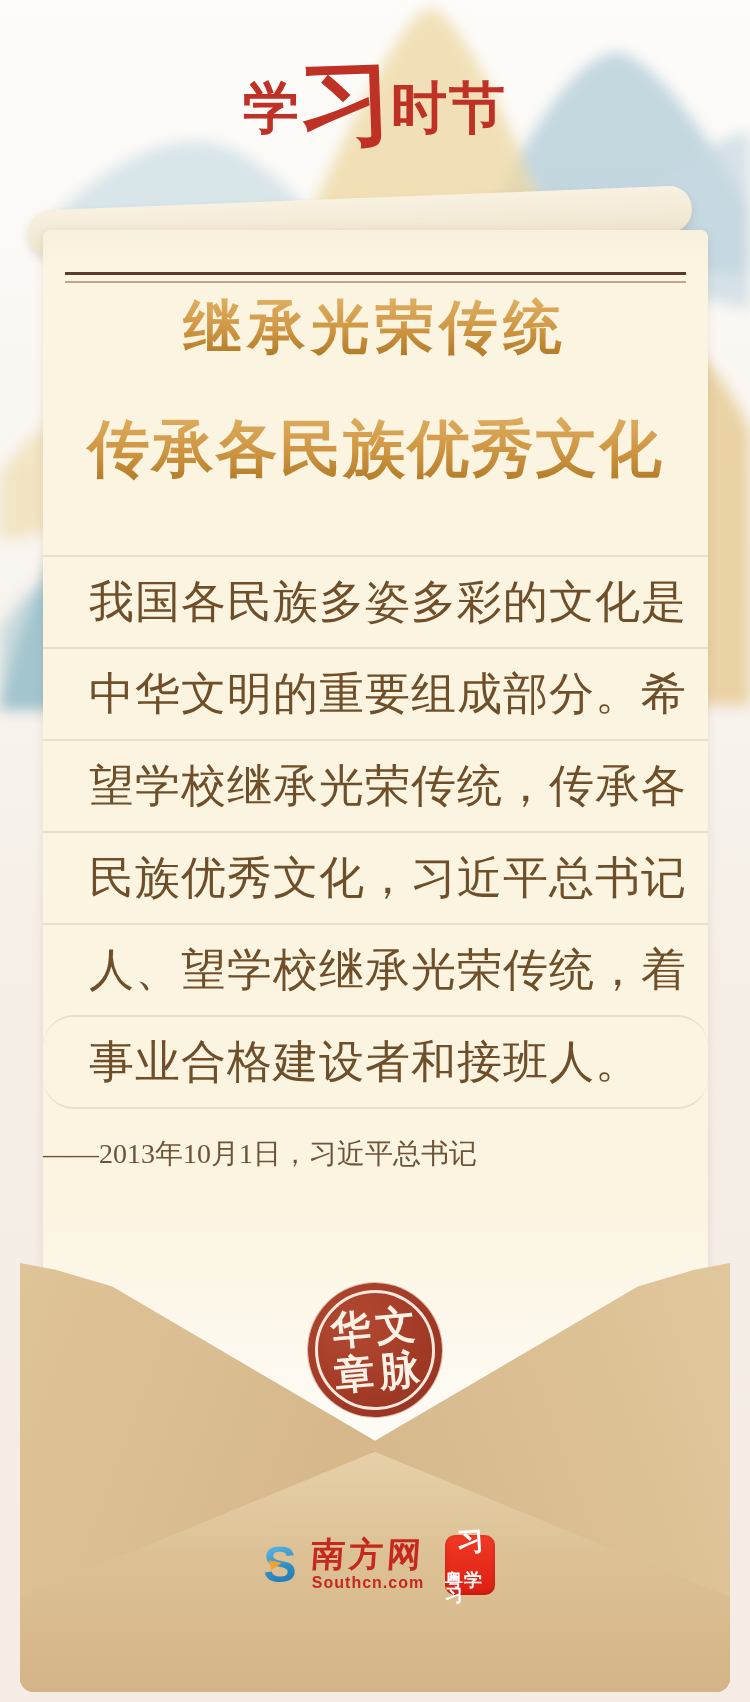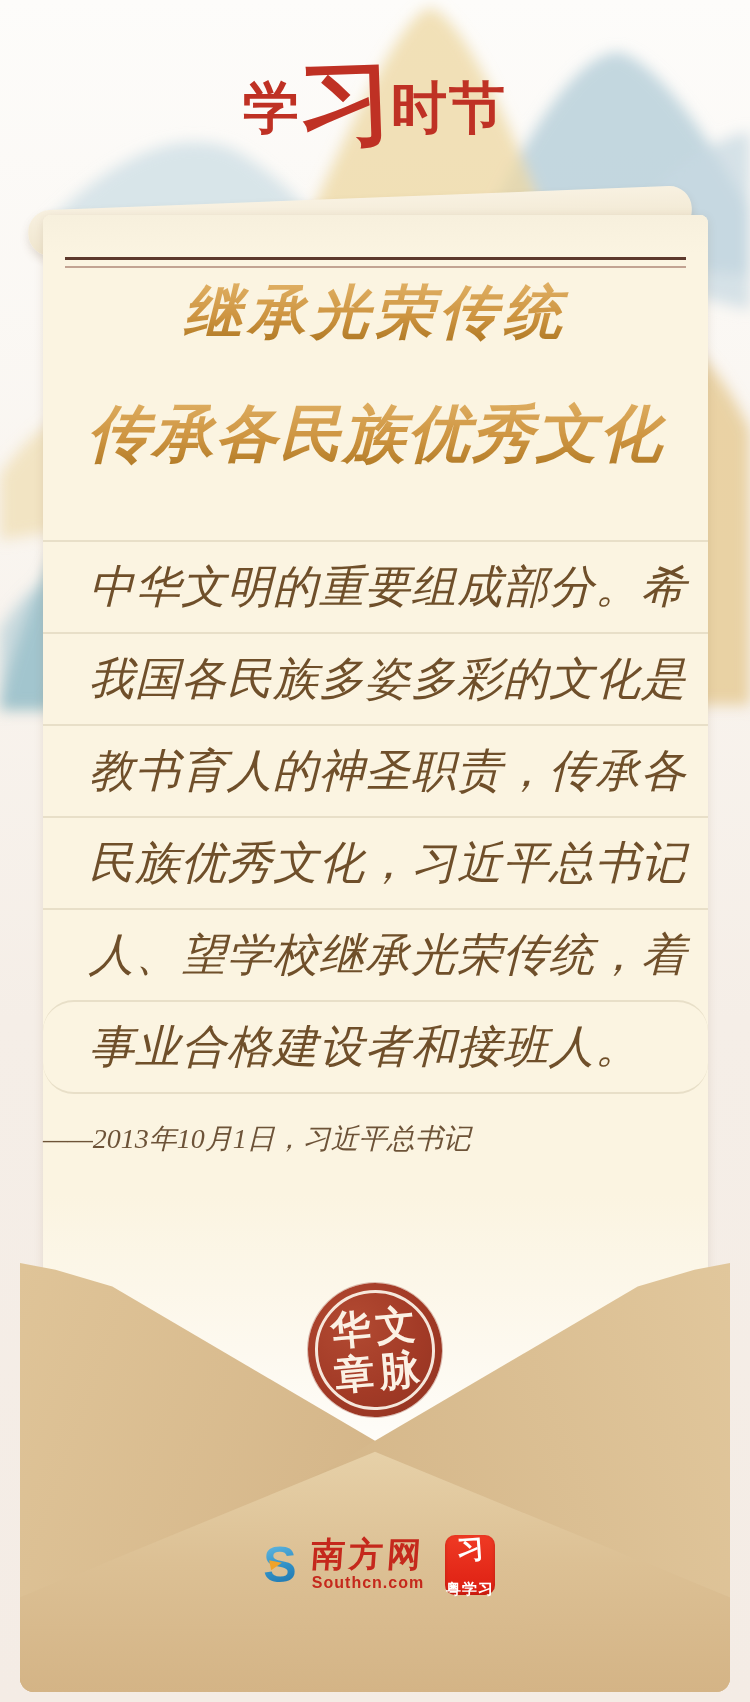--- a/index.html
+++ b/index.html
@@ -12,23 +12,23 @@
   .brand{position:absolute;top:40px;left:0;width:100%;height:96px;z-index:3;
     display:flex;justify-content:center;align-items:flex-end;color:#bf3124;
     font-family:"Liberation Sans",sans-serif;font-weight:900;}
   .brand .bchar{font-size:56px;line-height:1;letter-spacing:2px;}
   .brand .c1{font-size:94px;line-height:.86;margin:0 -4px -8px -2px;transform:rotate(-2deg);}
   
   .backsheet{position:absolute;left:28px;top:198px;width:664px;height:46px;z-index:1;
     background:linear-gradient(180deg,#f8f1e1,#efe5cd);border-radius:22px;
     transform:rotate(-2.2deg);box-shadow:0 5px 8px rgba(120,95,60,.18);}
   
-  .letter{position:absolute;left:43px;top:215px;width:665px;height:1290px;z-index:2;
+  .letter{position:absolute;left:43px;top:230px;width:665px;height:1290px;z-index:2;
     background:linear-gradient(180deg,#fbf4e1 0%,#fbf4e1 76%,#fdf9ef 88%,#ffffff 100%);
-    border-radius:8px 8px 0 0;box-shadow:0 2px 10px rgba(130,100,60,.15);font-style:italic;}
+    border-radius:8px 8px 0 0;box-shadow:0 2px 10px rgba(130,100,60,.15);}
   .letter::before{content:"";position:absolute;left:0;top:0;width:100%;height:38px;
     background:linear-gradient(180deg,#f7f0dd,rgba(247,240,221,0));border-radius:8px 8px 0 0;}
   .rule-double{margin:42px 22px 0 22px;}
   .rule-double .r1{height:3px;background:#5d392c;}
   .rule-double .r2{height:2px;background:#c2a392;margin-top:6px;}
   .title{margin:0;text-align:center;font-weight:900;
     background:linear-gradient(180deg,#e2b368 0%,#cd9440 55%,#a9731f 100%);
     -webkit-background-clip:text;background-clip:text;color:transparent;
     -webkit-text-fill-color:transparent;}
   .title.l1{margin-top:10px;font-size:58px;line-height:70px;letter-spacing:6px;}
@@ -76,21 +76,21 @@
   .southcn-cn{color:#c5281c;font-weight:900;font-size:34px;line-height:34px;letter-spacing:4px;
     transform:skewX(-4deg);}
   .southcn-en{color:#c5281c;font-family:"Liberation Sans",sans-serif;font-weight:700;
     font-size:16px;line-height:18px;letter-spacing:1px;margin-top:2px;text-align:right;}
   .yuexuexi{width:50px;height:60px;background:linear-gradient(180deg,#ef3a24,#dd1f12);
     border-radius:10px;display:flex;flex-direction:column;align-items:center;justify-content:center;
     box-shadow:inset 0 -2px 4px rgba(140,20,10,.4);}
   .yuexuexi .glyph{color:#ffffff;font-weight:900;font-size:27px;line-height:28px;
     font-family:"Liberation Sans",sans-serif;transform:rotate(-4deg);}
   .yuexuexi .lbl{color:#ffffff;font-family:"Liberation Sans",sans-serif;font-weight:700;
-    font-size:15px;line-height:15px;margin-top:18px;letter-spacing:1px;}
+    font-size:18px;line-height:15px;margin-top:18px;letter-spacing:1px;}
 </style>
 </head>
 <body>
 
 <div class="canvas">
 
   <svg class="mountains" width="750" height="780" viewBox="0 0 750 780">
     <defs>
         <filter id="soft" x="-20%" y="-20%" width="140%" height="140%">
       <feGaussianBlur stdDeviation="7"></feGaussianBlur>
@@ -119,23 +119,23 @@
   <div class="backsheet"></div>
 
   <div class="letter">
     <div class="rule-double">
       <div class="r1"></div>
       <div class="r2"></div>
     </div>
     <h1 class="title l1">继承光荣传统</h1>
     <h1 class="title l2">传承各民族优秀文化</h1>
     <div class="letter-body">
+        <div class="body-row">我国各民族多姿多彩的文化是</div>
         <div class="body-row">中华文明的重要组成部分。希</div>
-        <div class="body-row">我国各民族多姿多彩的文化是</div>
-        <div class="body-row">教书育人的神圣职责，传承各</div>
+        <div class="body-row">望学校继承光荣传统，传承各</div>
         <div class="body-row">民族优秀文化，习近平总书记</div>
         <div class="body-row">人、望学校继承光荣传统，着</div>
         <div class="body-row">事业合格建设者和接班人。</div>
       </div>
     <div class="attribution">
       <div>——2013年10月1日，习近平总书记</div>
     </div>
   </div>
 
   <div class="seal">

